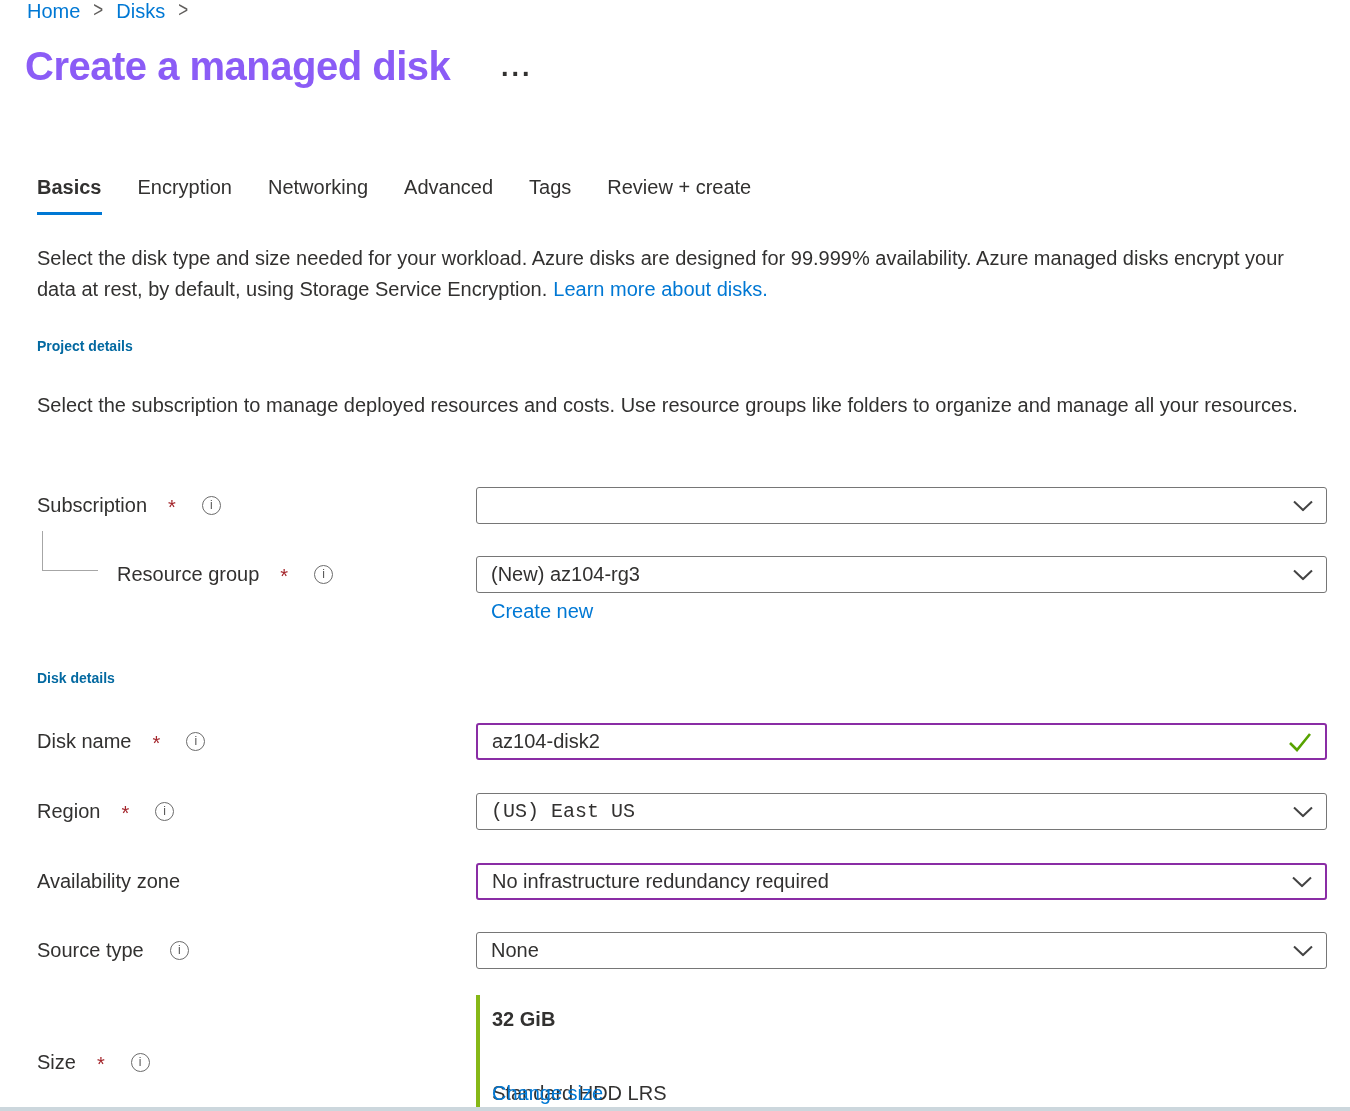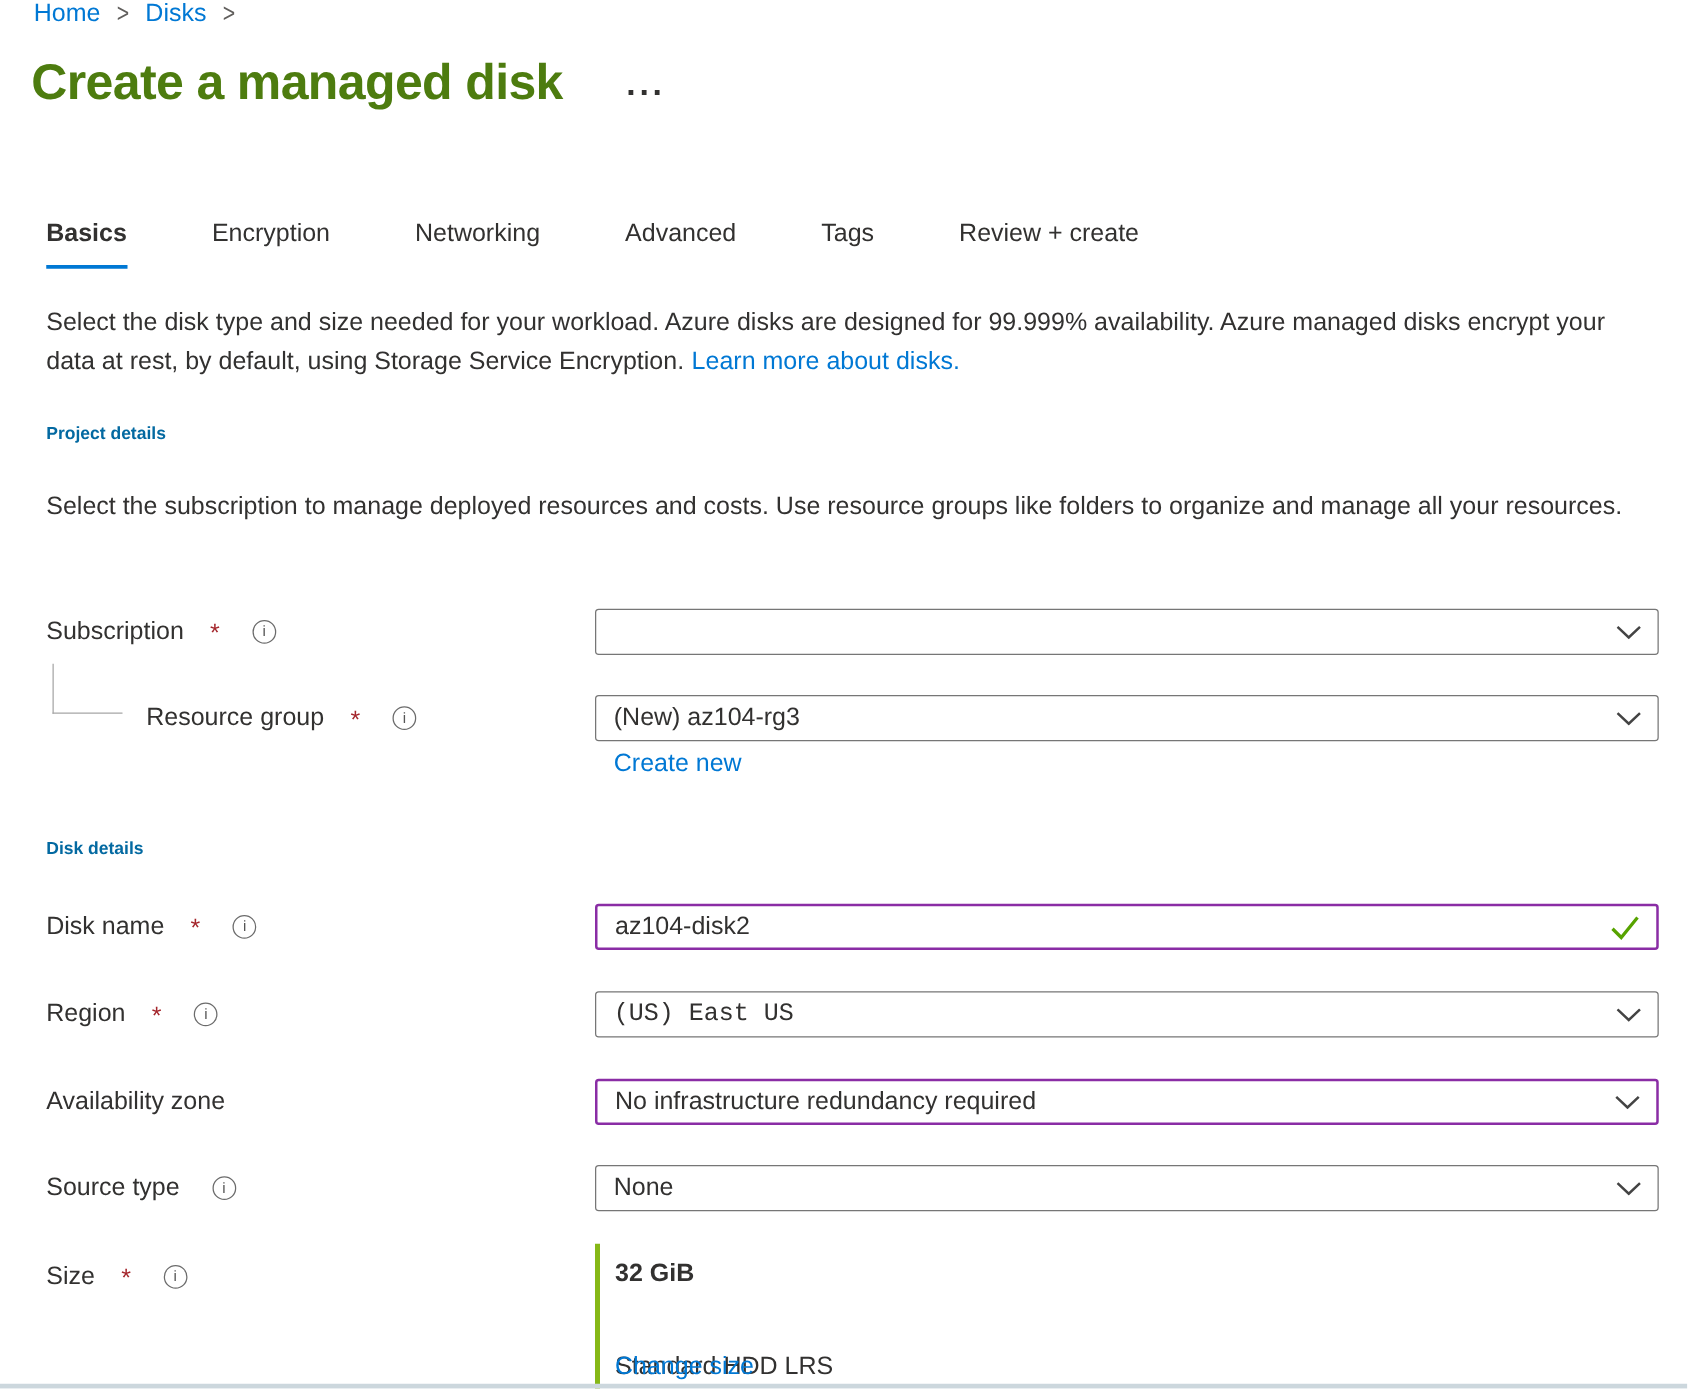--- a/index.html
+++ b/index.html
@@ -19,32 +19,32 @@
   .breadcrumb {
     position:absolute; left:27px; top:-2px;
     display:flex; align-items:center; gap:13px;
     font-size:20px; line-height:26px;
   }
   .breadcrumb a { color:#0078d4; text-decoration:none; cursor:pointer; }
   .bc-sep { color:#605e5c; font-size:17px; transform:scaleY(1.25); }
   
   .page-title {
     position:absolute; left:25px; top:44px;
-    font-size:40px; font-weight:700; color:#4d7c0f;
+    font-size:40px; font-weight:700; color:#8b5cf6;
     letter-spacing:-0.5px;
   }
   .more-dots {
     position:absolute; left:501px; top:52px;
     font-size:27px; letter-spacing:3px; color:#323130;
     cursor:pointer; font-weight:700;
   }
   
   .tabs {
     position:absolute; left:37px; top:176px;
-    display:flex; gap:68px; font-size:20px;
+    display:flex; gap:36px; font-size:20px;
   }
   .tab { padding-bottom:13px; cursor:pointer; color:#323130; border-bottom:3px solid transparent; }
   .tab.active { font-weight:700; border-bottom:3px solid #0078d4; }
   
   .intro {
     position:absolute; left:37px; top:243px;
     width:1285px; font-size:20px; line-height:31px;
   }
   .link { color:#0078d4; text-decoration:none; cursor:pointer; }
   .intro .link { margin-left:6px; }
@@ -203,21 +203,21 @@
     <span>Source type</span>
     <span class="info-icon">i</span>
   </div>
   <div class="field-box" style="top:932px;">
     <span>None</span>
     <svg class="chevron-icon" width="20" height="11" viewBox="0 0 20 11">
         <polyline points="1,1 10,9.5 19,1" fill="none" stroke="#444" stroke-width="2"></polyline>
       </svg>
   </div>
 
-  <div class="field-label" style="top:1009px;">
+  <div class="field-label" style="top:1050px;">
     <span>Size</span>
     <span class="asterisk">*</span>
     <span class="info-icon">i</span>
   </div>
   <div class="size-bar"></div>
   <div class="size-primary">32 GiB</div>
   <div class="size-secondary">Standard HDD LRS</div>
   <a class="link size-change">Change size</a>
 
   <div class="bottom-strip"></div>

